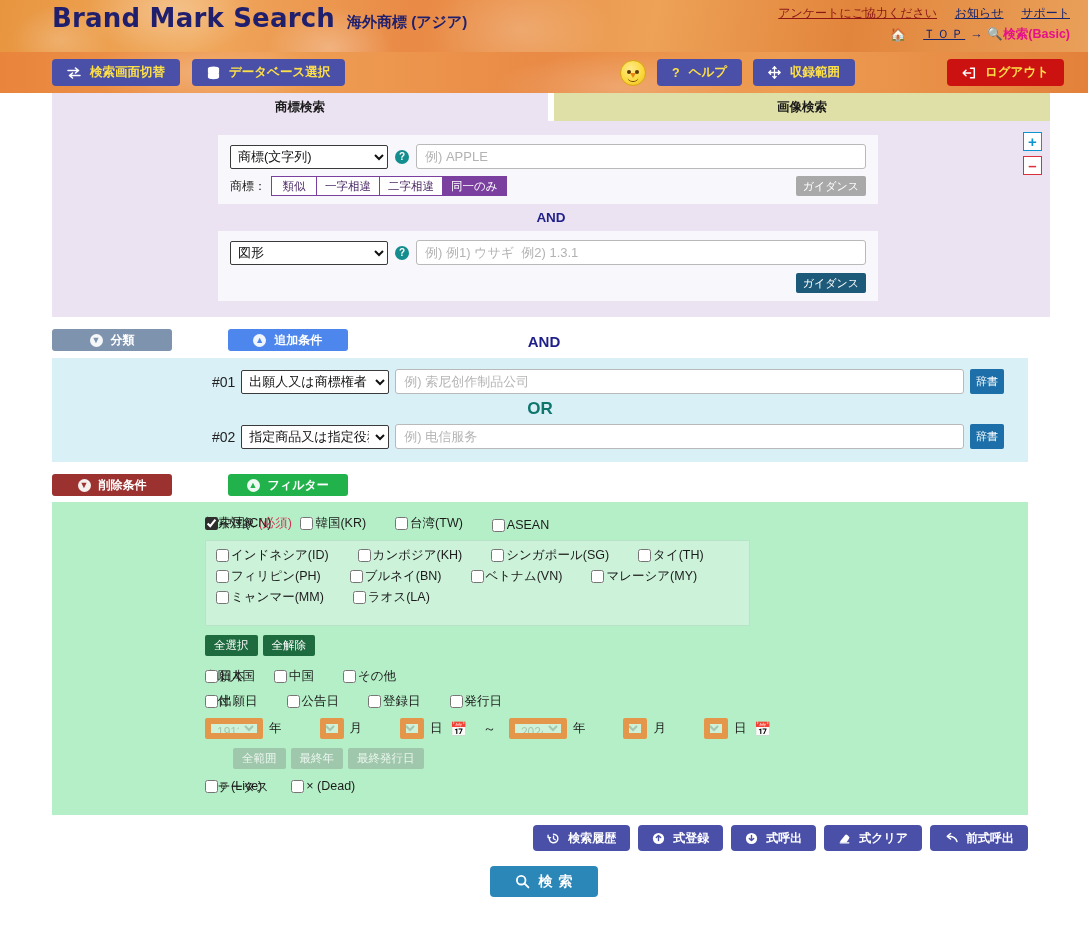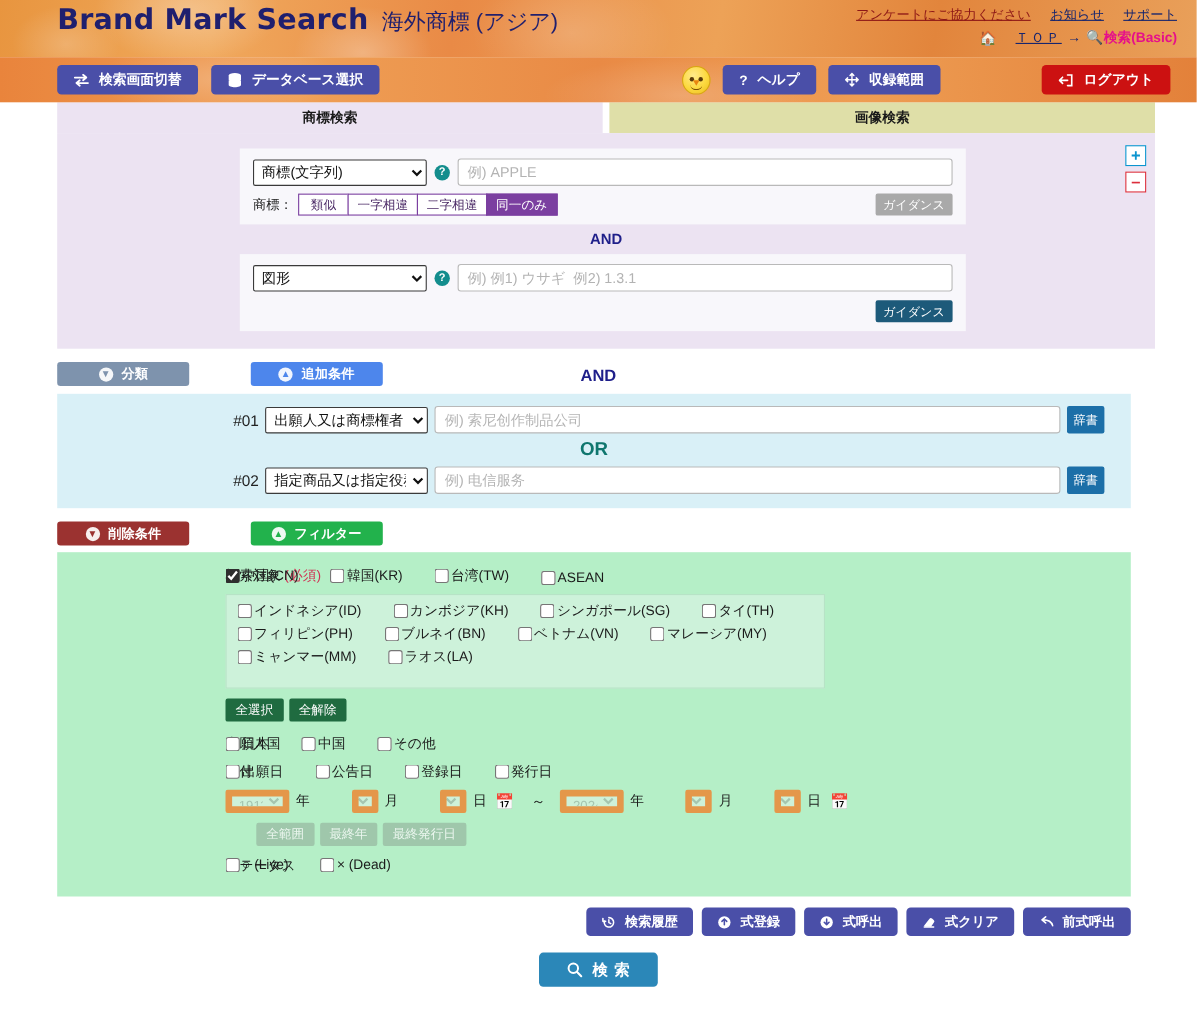--- a/index.html
+++ b/index.html
@@ -28,21 +28,21 @@
   .brand-wrap {
     position: absolute; left: 52px; top: 4px;
     display: flex; align-items: baseline; gap: 12px;
   }
   .brand-title {
     font-family: "DejaVu Sans", sans-serif;
     font-size: 26px; font-weight: 700; color: #1f1f6e;
     letter-spacing: .2px; line-height: 1.15;
   }
   .brand-sub {
-    font-size: 20px; font-weight: 400; color: #1f1f6e;
+    font-size: 15px; font-weight: 700; color: #1f1f6e;
   }
   .top-links {
     position: absolute; right: 18px; top: 4px;
     text-align: right; line-height: 1.35;
   }
   .top-links a {
     font-size: 12px; text-decoration: underline; margin-left: 14px;
   }
   .lnk-survey { color: #8c1616; }
   .lnk-plain  { color: #16256e; }
@@ -63,21 +63,21 @@
     background:
       radial-gradient(ellipse 160px 50px at 200px 20px, rgba(255,255,255,.22), rgba(255,255,255,0) 70%),
       radial-gradient(ellipse 180px 50px at 620px 35px, rgba(255,255,255,.20), rgba(255,255,255,0) 70%),
       linear-gradient(90deg, #e9843c 0%, #ef9f55 25%, #e98a45 50%, #ee9d53 72%, #e3813a 100%);
     display: flex; align-items: center;
   }
   .tb-btn {
     display: inline-flex; align-items: center; justify-content: center;
     gap: 9px; height: 27px; padding: 0 15px;
     border-radius: 4px; border: none;
-    font-size: 12.5px; font-weight: 700; color: #ffffff;
+    font-size: 12.5px; font-weight: 700; color: #fde047;
     background: #4a4fa8; cursor: pointer; white-space: nowrap;
     font-family: "Liberation Sans", sans-serif;
   }
   .tb-btn.red { background: #cc1111; }
   .tb-left { position: absolute; left: 52px; display: flex; gap: 12px; }
   .tb-right { position: absolute; left: 620px; display: flex; align-items: center; gap: 11px; }
   .tb-logout-wrap { position: absolute; right: 24px; }
   .mascot {
     width: 26px; height: 26px; border-radius: 50%;
     background: radial-gradient(circle at 40% 32%, #ffe98a 0%, #fcd93f 55%, #e9bd1c 100%);

